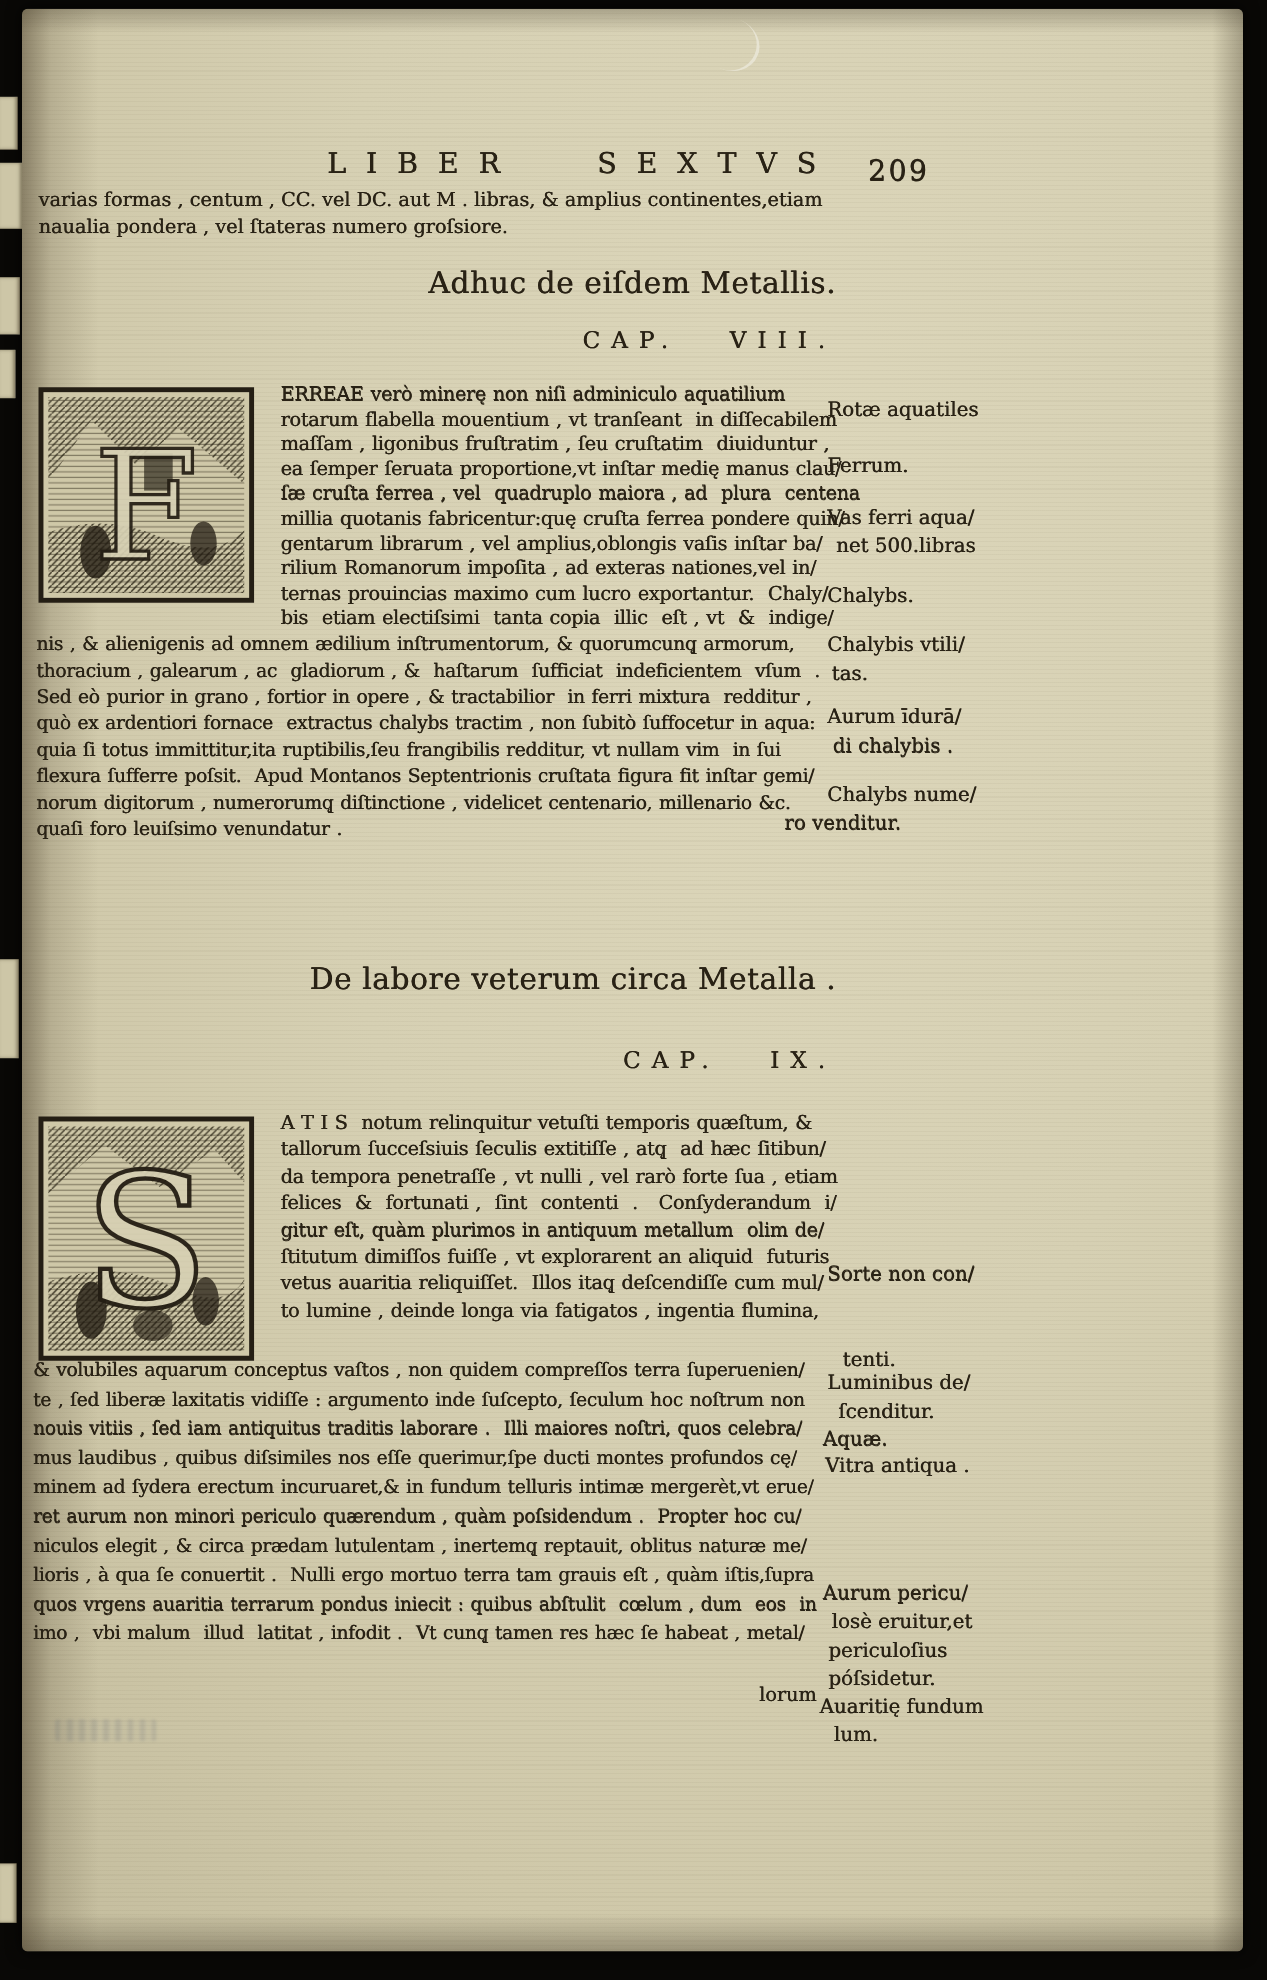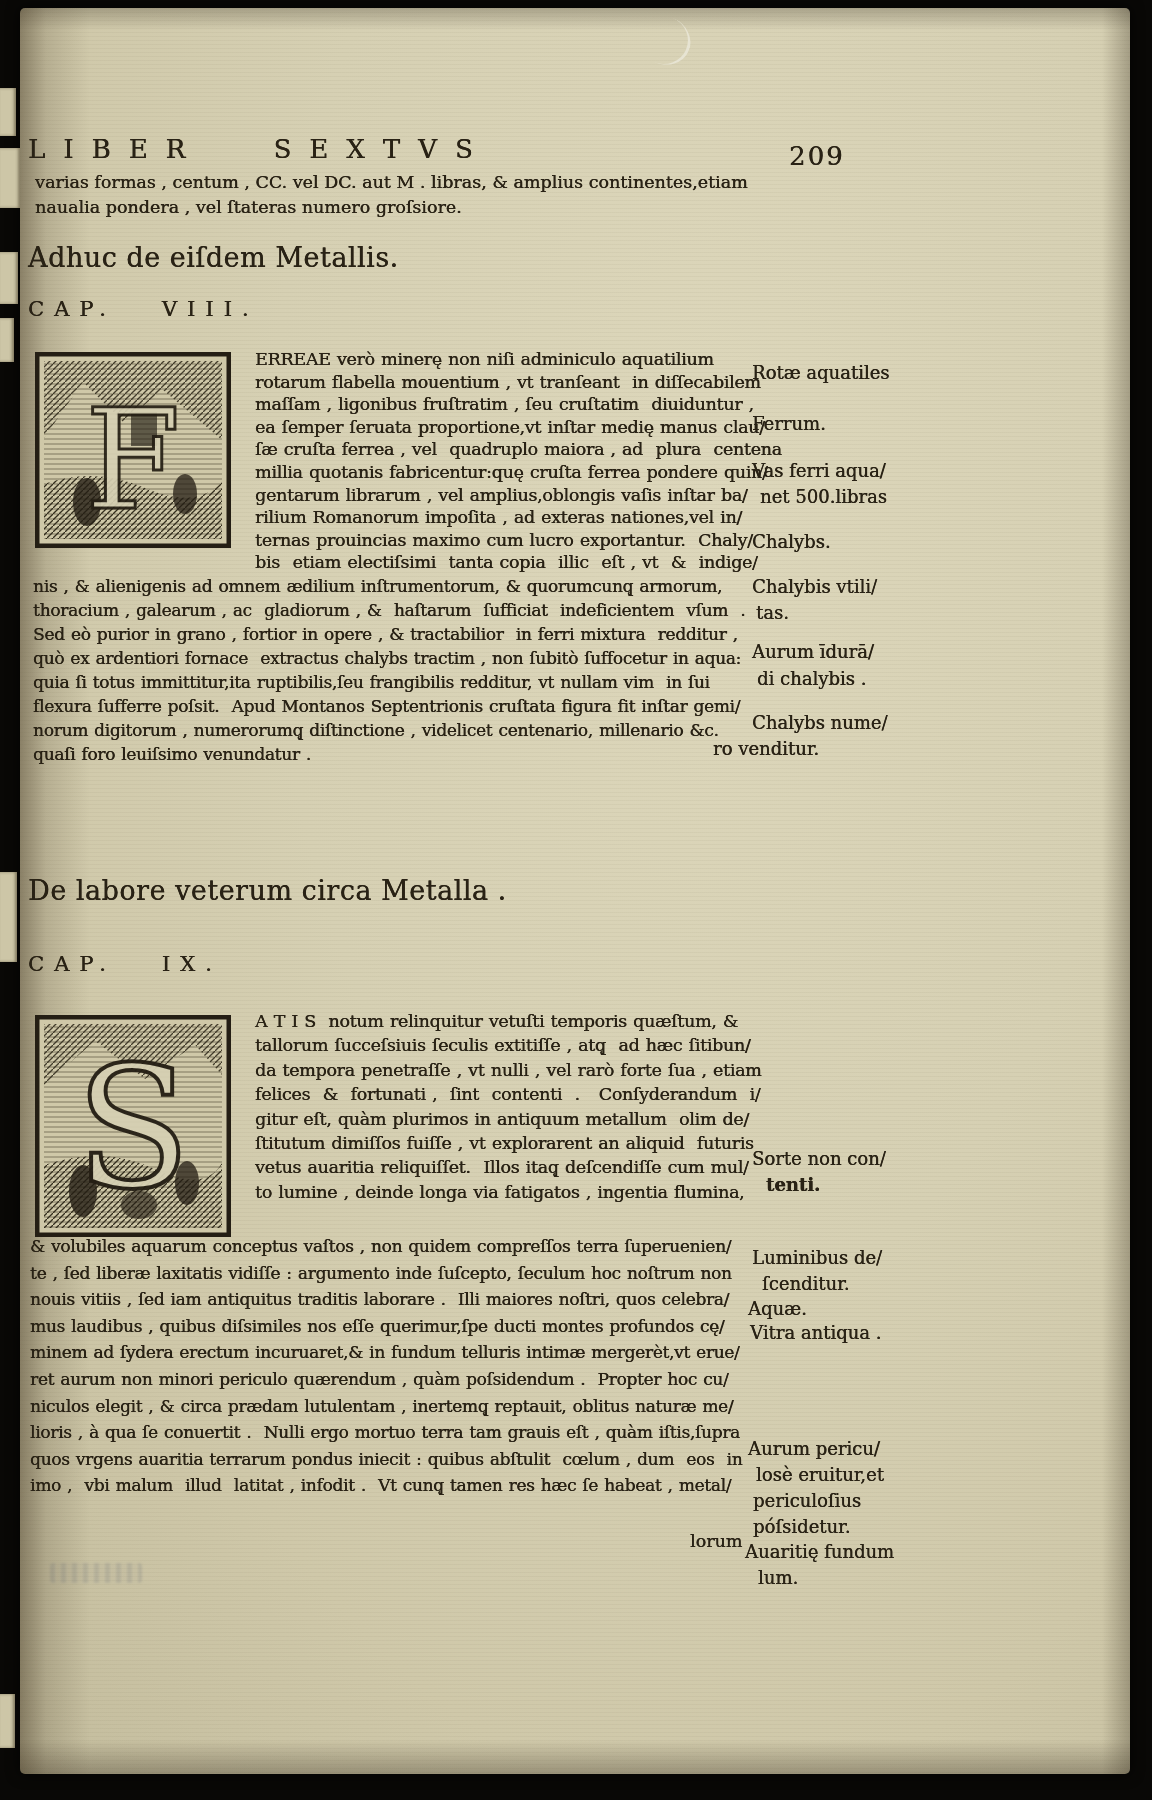--- a/index.html
+++ b/index.html
@@ -23,21 +23,21 @@
     box-shadow:0 0 14px rgba(0,0,0,.8);
   }
   .page:after{ 
     content:"";position:absolute;inset:0;border-radius:5px;
     background:repeating-linear-gradient(180deg, rgba(90,80,55,.05) 0 1px, transparent 1px 4px);
     pointer-events:none;
   }
   .ink{color:#292215;text-shadow:.35px .15px 0 currentColor;}
   .abs{position:absolute;}
   .line{white-space:pre;}
-  .center{width:712px;left:28px;text-align:left;}
+  .center{width:712px;left:48px;text-align:right;}
 
   .running-head{top:134px;font-size:26px;letter-spacing:18px;word-spacing:44px;}
   .page-number{left:789px;top:141px;font-size:26px;letter-spacing:2px;}
 
   .intro{left:35px;top:172px;font-size:17.5px;}
   .intro .line{height:25px;}
 
   .sect-heading{font-size:27px;letter-spacing:.5px;}
   .cap{font-size:21px;letter-spacing:10px;}
   .cap .gap{display:inline-block;width:46px;}
@@ -202,21 +202,21 @@
     <div class="line">ret aurum non minori periculo quærendum , quàm poſsidendum .  Propter hoc cu/</div>
     <div class="line">niculos elegit , &amp; circa prædam lutulentam , inertemq̨ reptauit, oblitus naturæ me/</div>
     <div class="line">lioris , à qua ſe conuertit .  Nulli ergo mortuo terra tam grauis eſt , quàm iſtis,ſupra</div>
     <div class="line">quos vrgens auaritia terrarum pondus iniecit : quibus abſtulit  cœlum , dum  eos  in</div>
     <div class="line">imo ,  vbi malum  illud  latitat , infodit .  Vt cunq̨ tamen res hæc ſe habeat , metal/</div>
   </div>
 
   <div class="abs ink catchword">lorum</div>
 
   <div class="mn ink" style="left:752px;top:1148px;">Sorte non con/</div>
-  <div class="mn ink" style="left:766px;top:1174px;font-weight:bold;">tenti.</div>
+  <div class="mn ink" style="left:766px;top:1226px;">tenti.</div>
   <div class="mn ink" style="left:752px;top:1247px;">Luminibus de/</div>
   <div class="mn ink" style="left:762px;top:1273px;">ſcenditur.</div>
   <div class="mn ink" style="left:748px;top:1298px;">Aquæ.</div>
   <div class="mn ink" style="left:750px;top:1322px;">Vitra antiqua .</div>
   <div class="mn ink" style="left:748px;top:1438px;">Aurum pericu/</div>
   <div class="mn ink" style="left:756px;top:1464px;">losè eruitur,et</div>
   <div class="mn ink" style="left:753px;top:1490px;">periculoſius</div>
   <div class="mn ink" style="left:753px;top:1516px;">póſsidetur.</div>
   <div class="mn ink" style="left:745px;top:1541px;">Auaritię fundum</div>
   <div class="mn ink" style="left:758px;top:1567px;">lum.</div>

